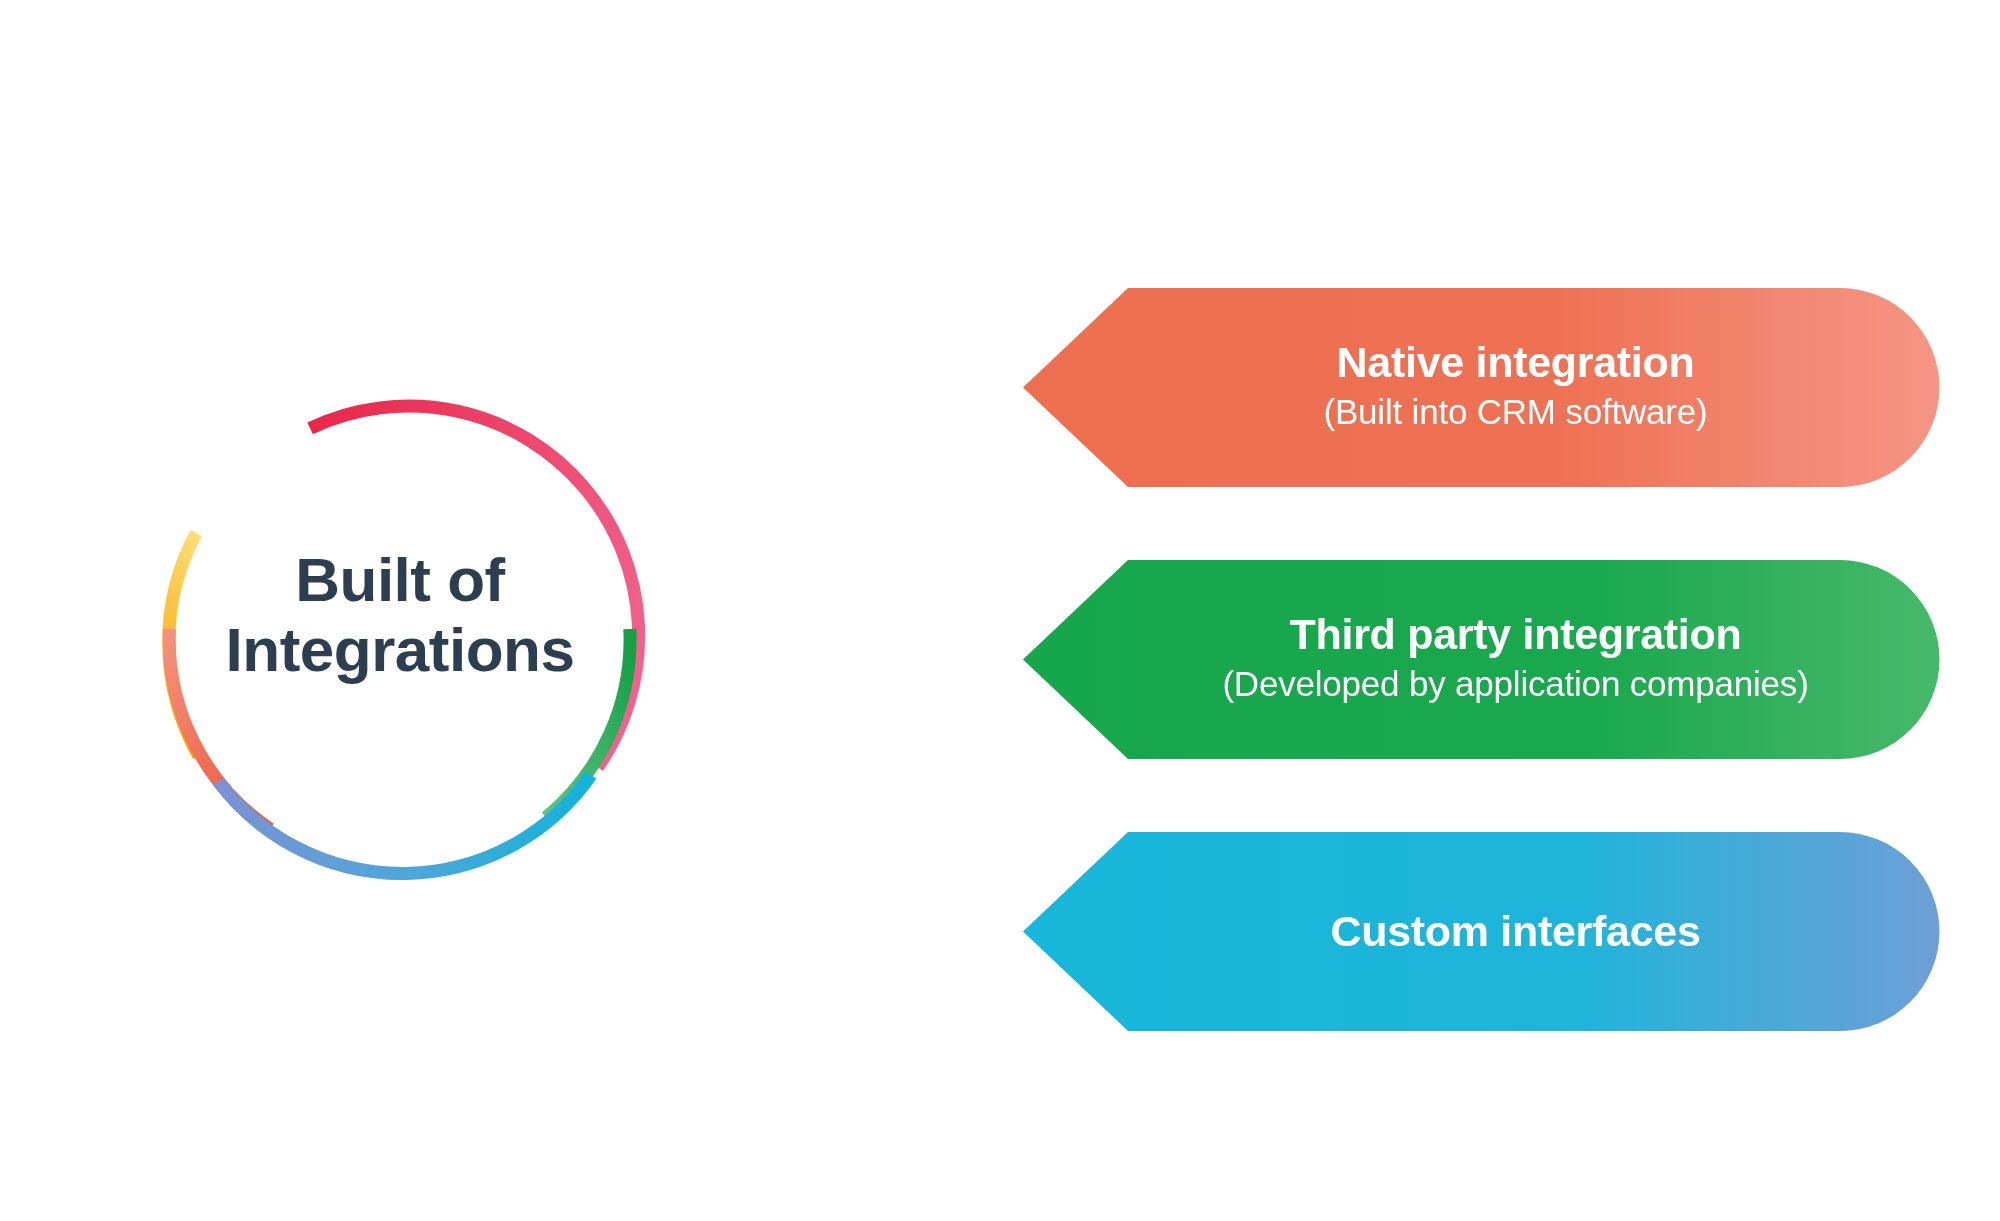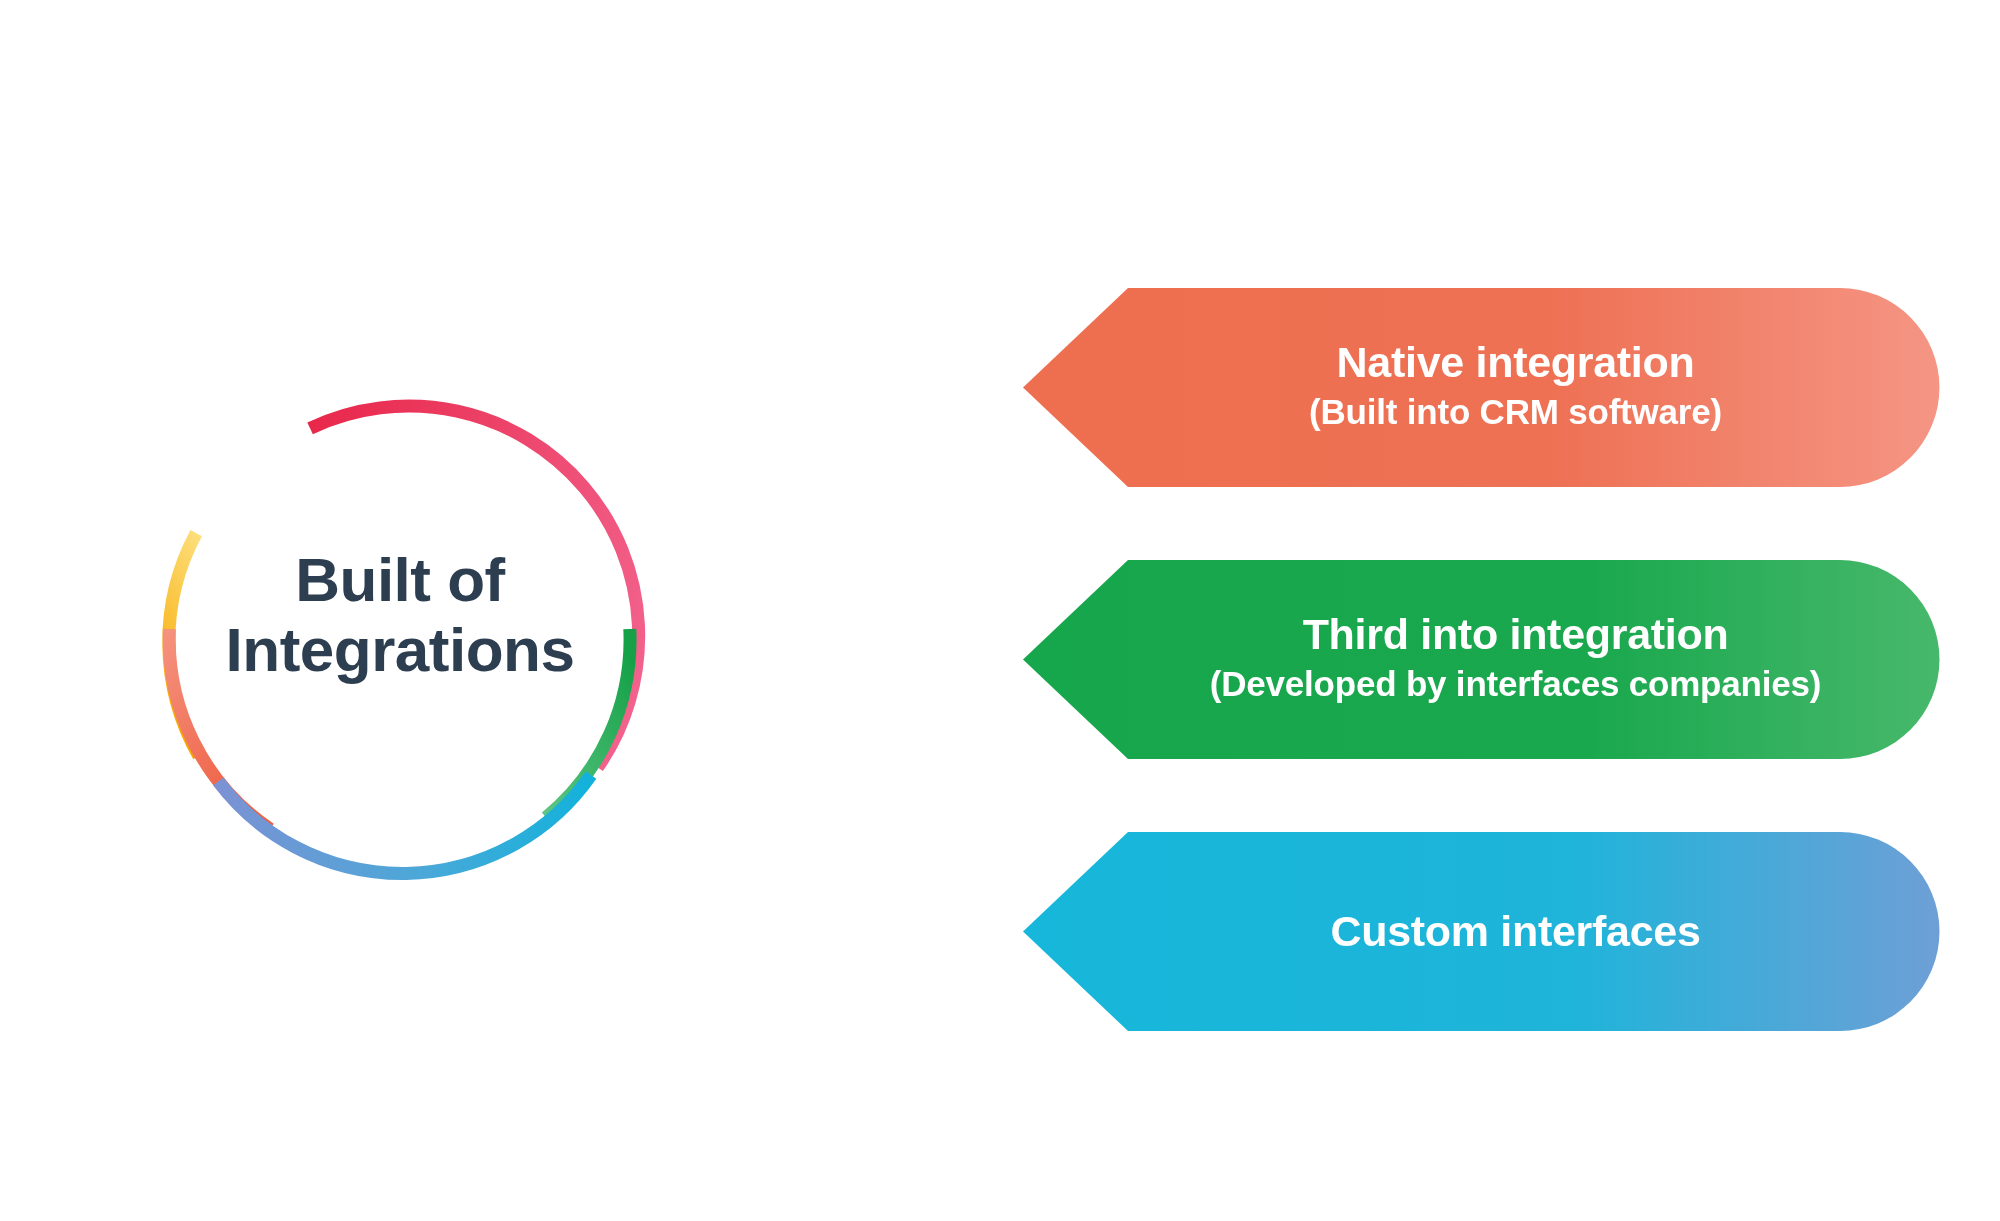--- a/index.html
+++ b/index.html
@@ -61,21 +61,21 @@
   .banner-title {
     font-family: "Liberation Sans", sans-serif;
     font-weight: bold;
     font-size: 43px;
     line-height: 1.05;
     letter-spacing: -0.3px;
     white-space: nowrap;
   }
   .banner-sub {
     font-family: "Liberation Sans", sans-serif;
-    font-weight: bold;
+    font-weight: normal;
     font-size: 35px;
     line-height: 1.35;
     margin-top: 3px;
     letter-spacing: -0.2px;
     white-space: nowrap;
   }
 
   #banner-native { left: 1023px; top: 288px; }
   #banner-third  { left: 1023px; top: 560px; }
   #banner-custom { left: 1023px; top: 832px; }
@@ -175,21 +175,21 @@
 
   <div class="center-title">Built of
 Integrations</div>
 
   <div class="banner" id="banner-native">
     <div class="banner-title">Native integration</div>
     <div class="banner-sub">(Built into CRM software)</div>
   </div>
 
   <div class="banner" id="banner-third">
-    <div class="banner-title">Third into integration</div>
-    <div class="banner-sub">(Developed by interfaces companies)</div>
+    <div class="banner-title">Third party integration</div>
+    <div class="banner-sub">(Developed by application companies)</div>
   </div>
 
   <div class="banner" id="banner-custom">
     <div class="banner-title">Custom interfaces</div>
   </div>
 
 </div>
 
 </body></html>

